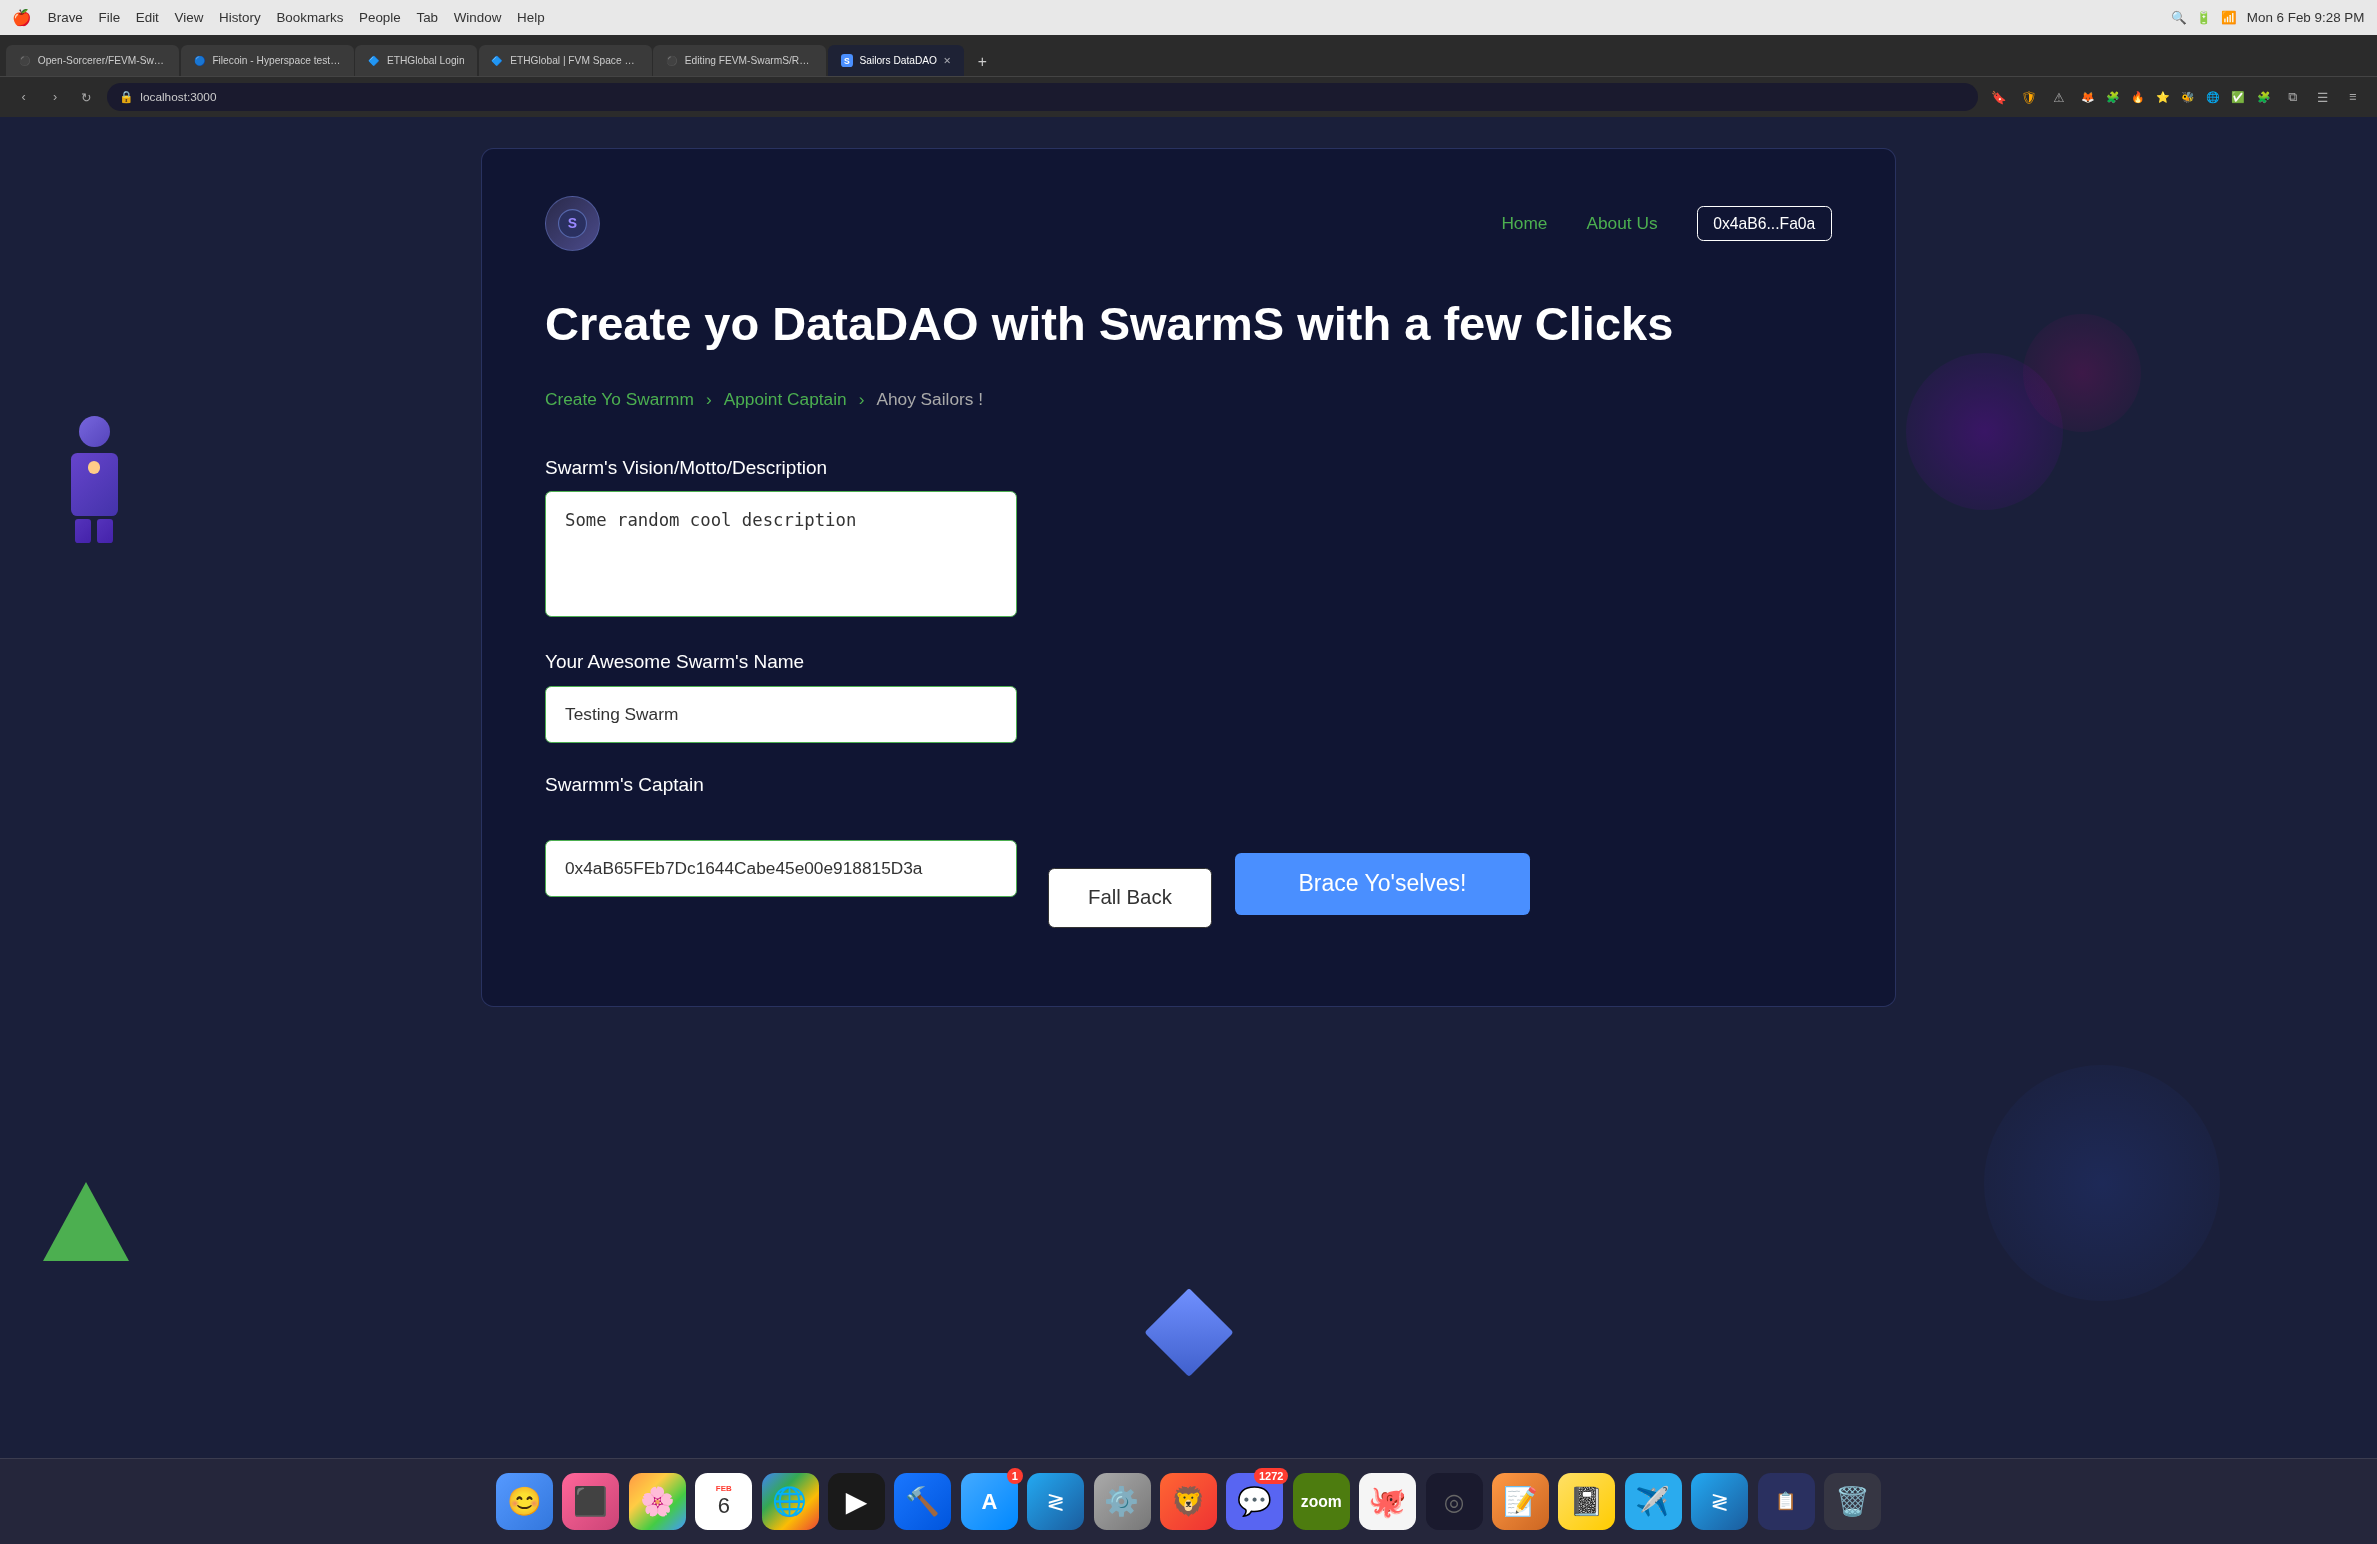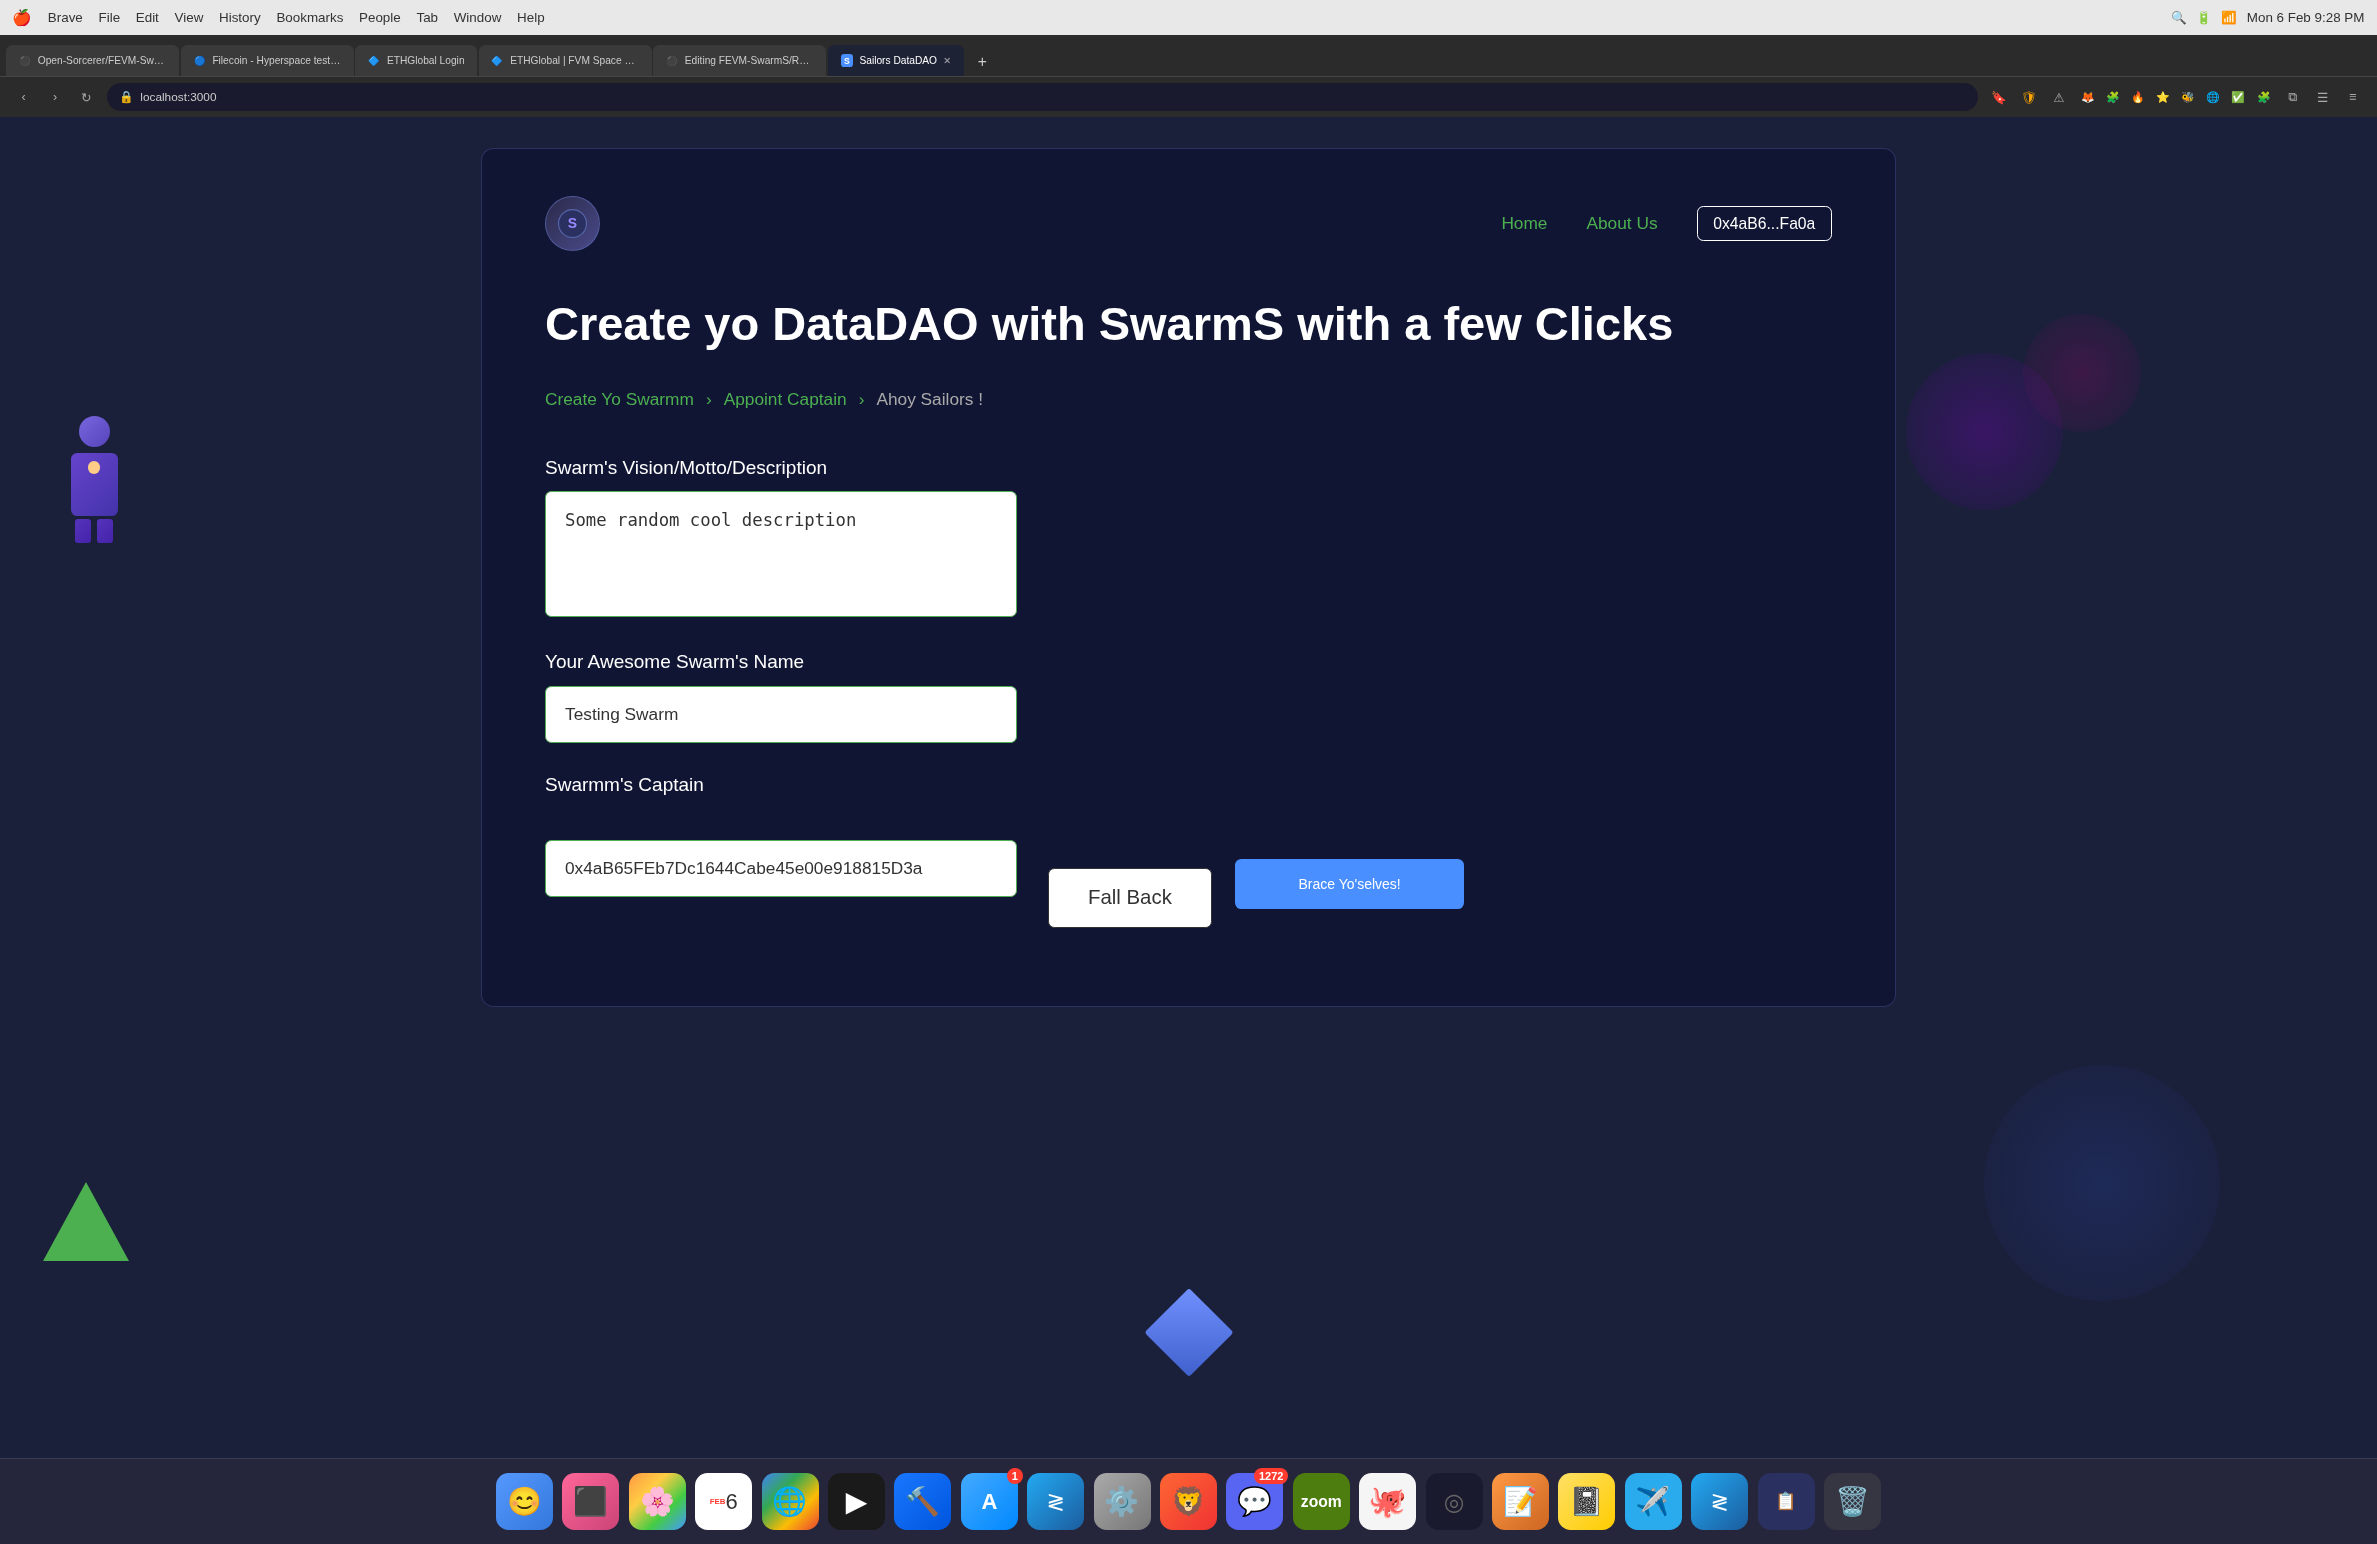--- a/index.html
+++ b/index.html
@@ -376,21 +376,21 @@
       color: #333;
       cursor: pointer;
       margin-top: 28px;
     }
 
     .btn-brace {
       padding: 17.3px 63px;
       background: #4a8fff;
       border: none;
       border-radius: 6.3px;
-      font-size: 14px;
+      font-size: 23px;
       font-weight: 500;
       color: #fff;
       cursor: pointer;
     }
 
     
     .dock {
       position: absolute;
       bottom: 0;
       left: 0;
@@ -647,21 +647,21 @@
   <div class="dock-item" style="background:linear-gradient(135deg,#5599ff,#3377dd);">
     <span>😊</span>
   </div>
   <div class="dock-item" style="background:linear-gradient(135deg,#ff6699,#cc4477);">
     <span>⬛</span>
   </div>
   <div class="dock-item" style="background:linear-gradient(135deg,#ff9944,#ffcc44,#44cc44,#4499ff);">
     <span>🌸</span>
   </div>
   <div class="dock-item" style="background:#fff;">
-    <span style="color:#ff3b30;font-size:15.7px;font-weight:bold;display:flex;flex-direction:row;align-items:center;">
+    <span style="color:#ff3b30;font-size:15.7px;font-weight:bold;display:flex;flex-direction:column;align-items:center;">
         <span style="font-size:7.9px;color:#ff3b30;font-weight:bold;">FEB</span>
         <span style="font-size:22px;color:#333;font-weight:300;">6</span>
       </span>
   </div>
   <div class="dock-item" style="background:linear-gradient(135deg,#4285f4,#34a853,#fbbc05,#ea4335);">
     <span>🌐</span>
   </div>
   <div class="dock-item" style="background:#1a1a1a;">
     <span style="color:#fff;">▶</span>
   </div>

